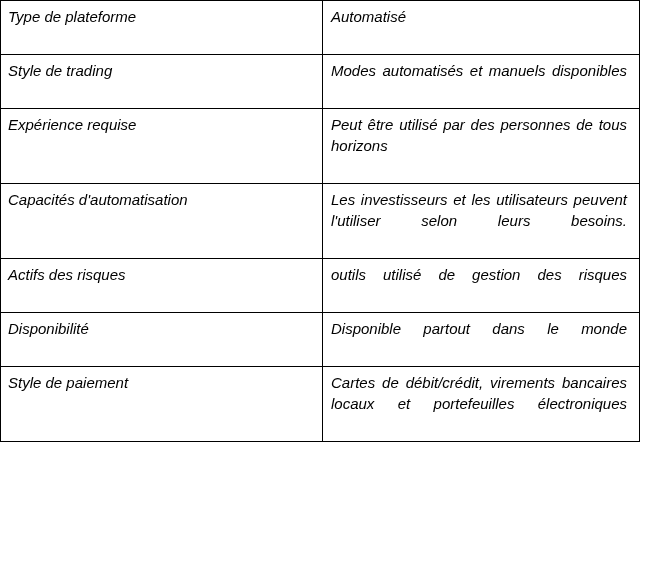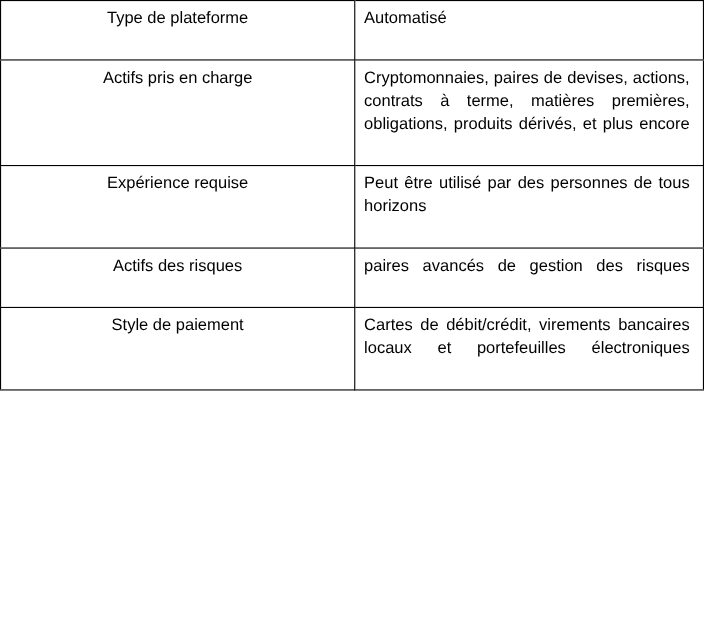--- a/index.html
+++ b/index.html
@@ -33,28 +33,30 @@
     vertical-align: top;
     font-size: 15px;
     line-height: 21px;
     padding: 5px 7px 6px 7px;
     box-sizing: border-box;
   }
   #spec-table td:last-child {
     border-right: none;
   }
   #spec-table td.label-cell {
-    text-align: center;
+    text-align: left;
     white-space: nowrap;
+    font-style: italic;
   }
   #spec-table td.value-cell {
     text-align: justify;
     text-justify: inter-word;
     padding-left: 8px;
     padding-right: 12px;
+    font-style: italic;
   }
   #spec-table td.value-cell .val-text {
     display: block;
   }
   
   #spec-table td.value-cell .val-text::after {
     content: "";
     display: inline-block;
     width: 100%;
   }
@@ -68,35 +70,47 @@
     <col class="c-value">
   </colgroup>
   <tbody>
       <tr>
         <td class="label-cell"><span>Type de plateforme</span></td>
         <td class="value-cell">
           <span class="val-text">Automatisé</span>
         </td>
       </tr>
       <tr>
-        <td class="label-cell"><span>Actifs pris en charge</span></td>
+        <td class="label-cell"><span>Style de trading</span></td>
         <td class="value-cell">
-          <span class="val-text">Cryptomonnaies, paires de devises, actions, contrats à terme, matières premières, obligations, produits dérivés, et plus encore</span>
+          <span class="val-text">Modes automatisés et manuels disponibles</span>
         </td>
       </tr>
       <tr>
         <td class="label-cell"><span>Expérience requise</span></td>
         <td class="value-cell">
           <span class="val-text">Peut être utilisé par des personnes de tous horizons</span>
         </td>
       </tr>
       <tr>
+        <td class="label-cell"><span>Capacités d'automatisation</span></td>
+        <td class="value-cell">
+          <span class="val-text">Les investisseurs et les utilisateurs peuvent l'utiliser selon leurs besoins.</span>
+        </td>
+      </tr>
+      <tr>
         <td class="label-cell"><span>Actifs des risques</span></td>
         <td class="value-cell">
-          <span class="val-text">paires avancés de gestion des risques</span>
+          <span class="val-text">outils utilisé de gestion des risques</span>
+        </td>
+      </tr>
+      <tr>
+        <td class="label-cell"><span>Disponibilité</span></td>
+        <td class="value-cell">
+          <span class="val-text">Disponible partout dans le monde</span>
         </td>
       </tr>
       <tr>
         <td class="label-cell"><span>Style de paiement</span></td>
         <td class="value-cell">
           <span class="val-text">Cartes de débit/crédit, virements bancaires locaux et portefeuilles électroniques</span>
         </td>
       </tr>
     </tbody>
 </table>

